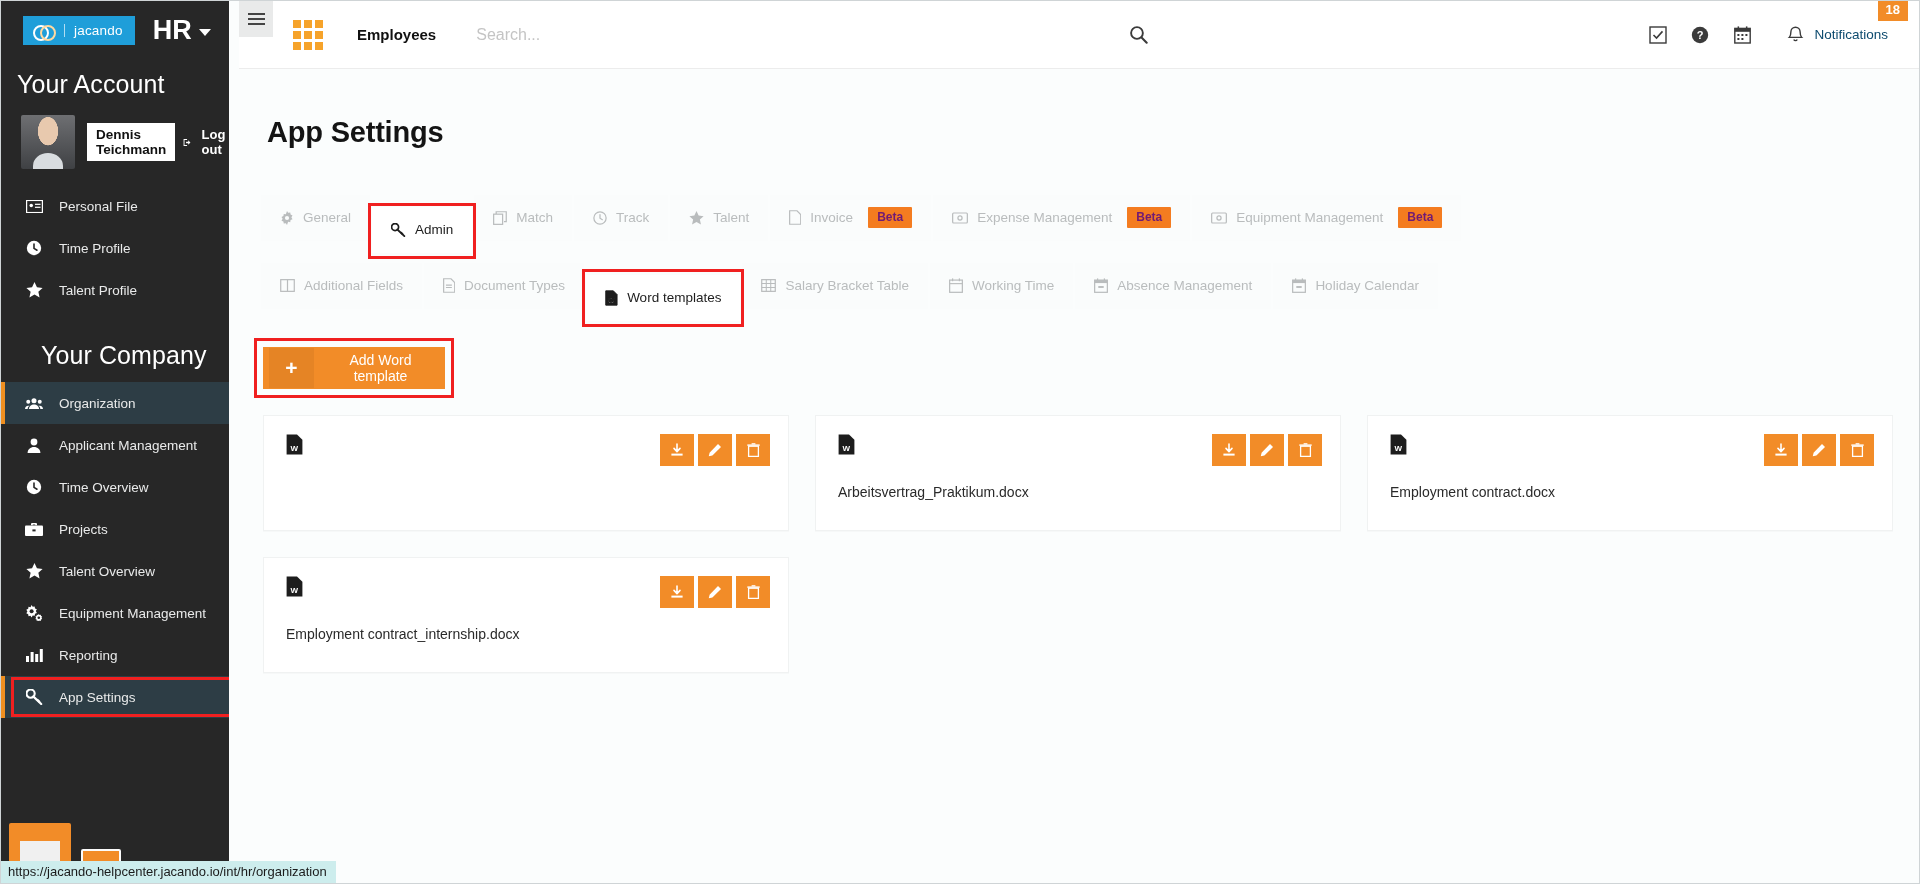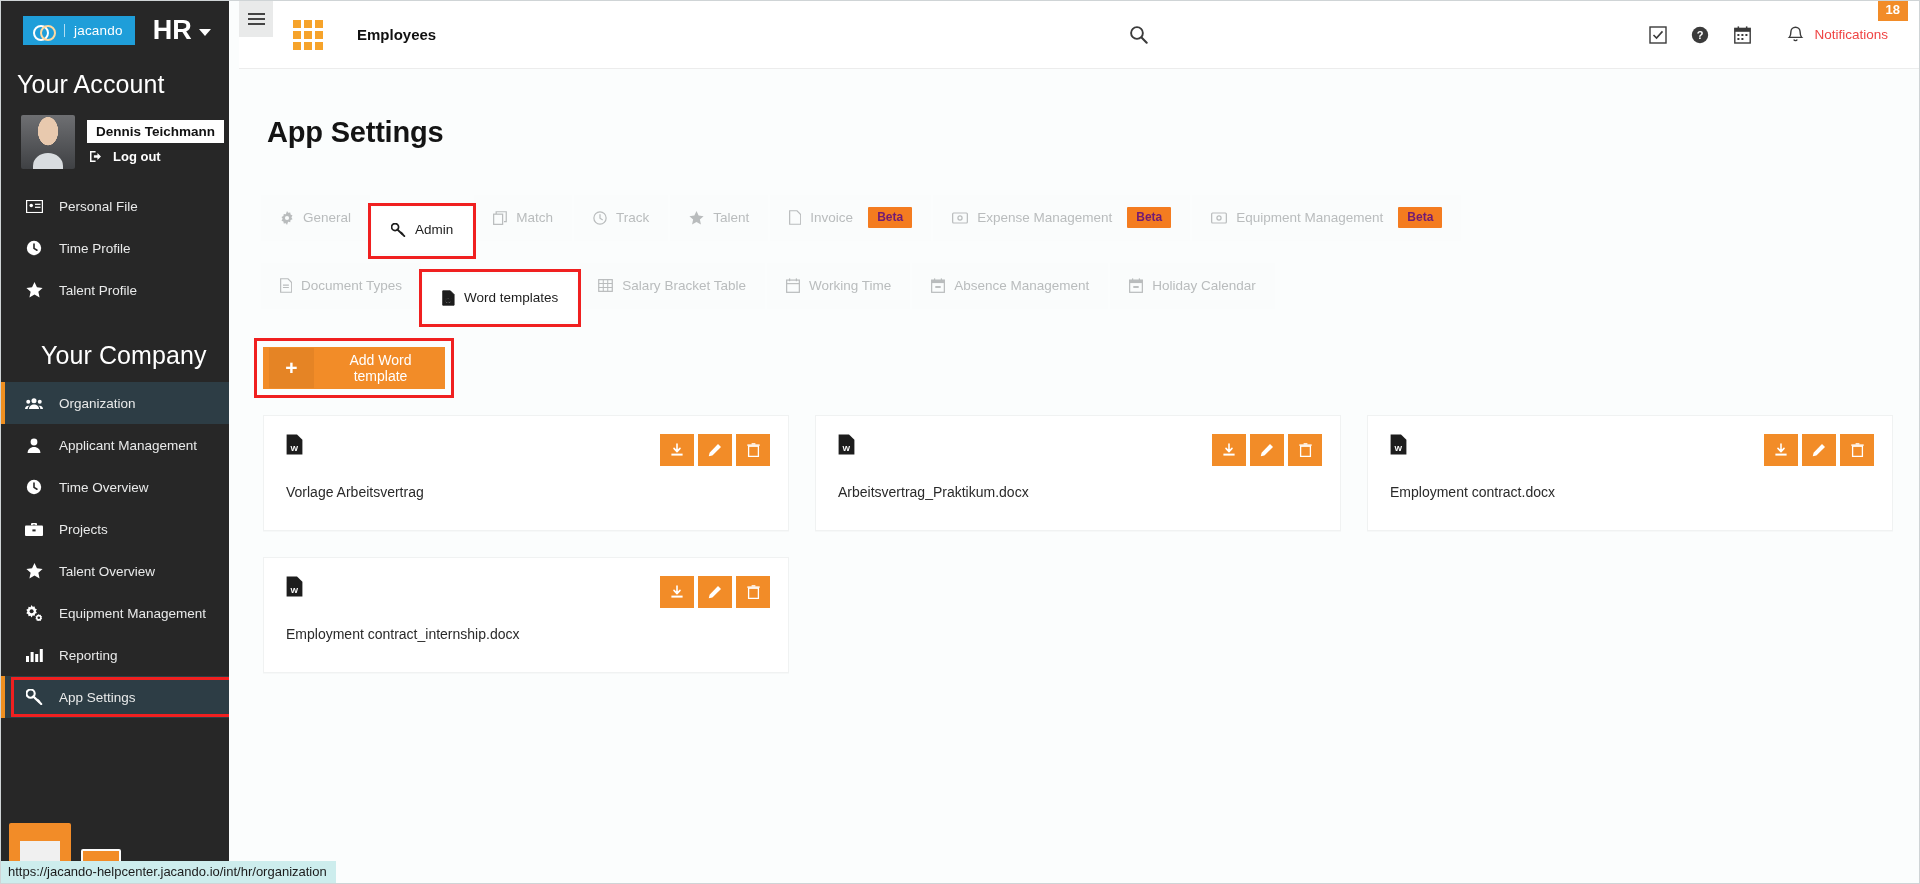--- a/index.html
+++ b/index.html
@@ -106,21 +106,21 @@
     flex: 0 0 auto;
   }
   .avatar::after {
     content: "";
     position: absolute;
     left: 12px; bottom: 0;
     width: 30px; height: 16px;
     background: #d9dde0;
     border-radius: 50% 50% 0 0 / 80% 80% 0 0;
   }
-  .user-meta { display: flex; flex-direction: column; gap: 6px; }
+  .user-meta { display: flex; flex-direction: row; gap: 6px; }
   .user-name {
     background: #ffffff;
     color: #111;
     font-weight: 700;
     font-size: 13.5px;
     padding: 4px 9px;
   }
   .logout {
     display: flex; align-items: center; gap: 9px;
     font-size: 13px; font-weight: 700; color: #fff;
@@ -279,21 +279,21 @@
     display: flex; align-items: center; justify-content: center;
     cursor: pointer;
     color: #3b3b3b;
   }
   .tb-notif {
     display: flex; align-items: center; gap: 10px;
     padding: 0 10px 0 24px;
     height: 68px;
     cursor: pointer;
     font-size: 13.5px;
-    color: #ef4444;
+    color: #0c4a6e;
   }
   .notif-badge {
     position: absolute;
     right: 12px; top: 0;
     background: #f28c28;
     color: #fff;
     font-size: 13px;
     font-weight: 700;
     padding: 2px 8px 3px;
     line-height: 1.15;
@@ -636,20 +636,21 @@
         <i></i>
         <i></i>
         <i></i>
         <i></i>
         <i></i>
         <i></i>
         <i></i>
     </div>
     <div class="topbar-app">Employees</div>
     <div class="search-wrap">
+      <input class="search-input" type="text" placeholder="Search..." style="">
       <button class="search-btn">
         <svg width="19" height="19" viewBox="0 0 20 20">
           <circle cx="8.4" cy="8.4" r="6.2" fill="none" stroke="#3b3b3b" stroke-width="2"></circle>
           <path d="M13.2 13.2L18.6 18.6" stroke="#3b3b3b" stroke-width="2.2" stroke-linecap="round"></path>
         </svg>
       </button>
     </div>
     <div class="topbar-right">
       <div class="tb-icon">
         <svg width="18" height="18" viewBox="0 0 18 18">
@@ -770,20 +771,29 @@
               <rect x="0.7" y="0.7" width="15.6" height="10.6" rx="1" fill="none" stroke="#b9bcbd" stroke-width="1.3"></rect>
               <circle cx="8.5" cy="6" r="2.2" fill="none" stroke="#b9bcbd" stroke-width="1.3"></circle>
             </svg>
           </span>
         <span>Equipment Management</span>
         <span class="beta">Beta</span>
       </div>
     </div>
 
     <div class="tabs-row second">
+      <div class="tab">
+        <span class="t-ico">
+            <svg width="15" height="13" viewBox="0 0 16 14">
+              <rect x="0.7" y="0.7" width="14.6" height="12.6" fill="none" stroke="#b9bcbd" stroke-width="1.3"></rect>
+              <path d="M8 0.7v12.6" stroke="#b9bcbd" stroke-width="1.3"></path>
+            </svg>
+          </span>
+        <span>Additional Fields</span>
+      </div>
 
       <div class="tab">
         <span class="t-ico">
             <svg width="12" height="15" viewBox="0 0 13 16">
               <path d="M0.7 0.7h8l4 4v10.6h-12z" fill="none" stroke="#b9bcbd" stroke-width="1.3"></path>
               <path d="M3.2 7.6h6.4M3.2 10.2h6.4" stroke="#b9bcbd" stroke-width="1.2"></path>
             </svg>
           </span>
         <span>Document Types</span>
       </div>
@@ -880,21 +890,20 @@
             </button>
             <button class="act-btn">
               <svg width="13" height="14" viewBox="0 0 13 14">
                   <rect x="1.6" y="3.2" width="9.8" height="10.2" fill="none" stroke="#fff" stroke-width="1.3"></rect>
                   <rect x="0.3" y="1.4" width="12.4" height="1.4" fill="#fff"></rect>
                   <rect x="4.6" y="0.2" width="3.8" height="1.3" fill="#fff"></rect>
                 </svg>
             </button>
           </span>
         </div>
-        <div class="card-name">Vorlage Arbeitsvertrag</div>
       </div>
 
       <div class="card">
         <div class="card-top">
           <span class="doc-icon">
             <svg width="17" height="21" viewBox="0 0 17 21">
                 <path d="M0.6 0.6h10.4l5.4 5.2v14.6H0.6z" fill="#1d1d1d"></path>
                 <text x="8.2" y="16.8" font-size="8" font-weight="700" fill="#fff" text-anchor="middle" font-family="Liberation Sans, sans-serif">W</text>
               </svg>
           </span>

